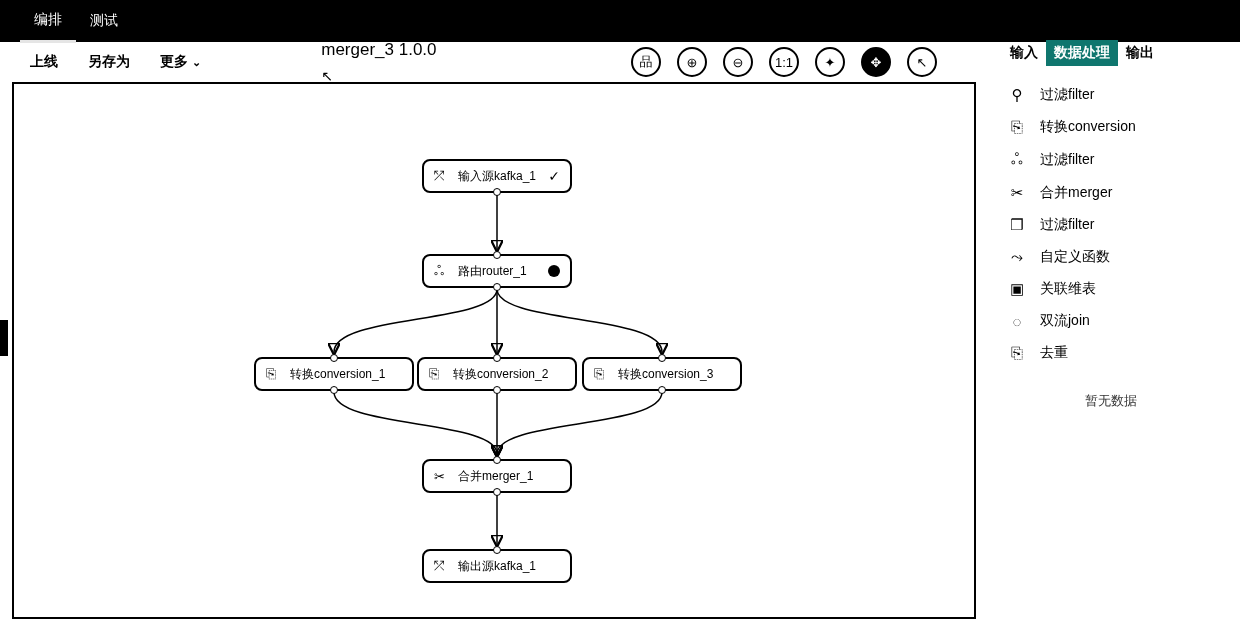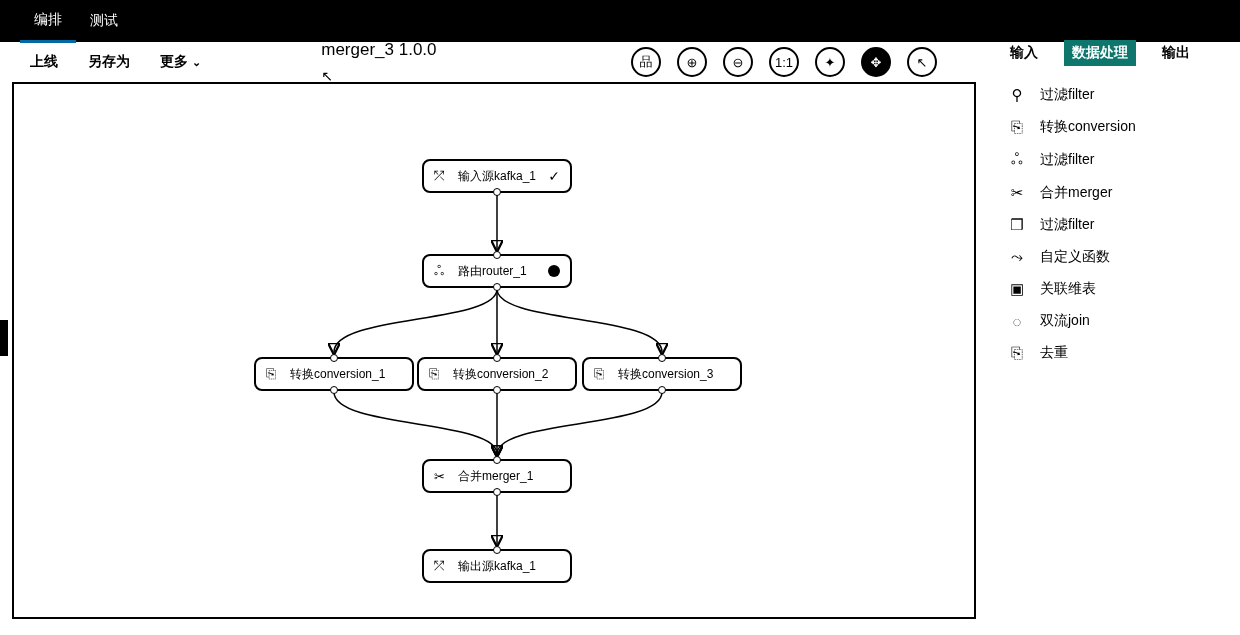--- a/index.html
+++ b/index.html
@@ -1,20 +1,20 @@
 <!DOCTYPE html>
 <html><head>
 <meta charset="utf-8">
 <style>
 * { box-sizing: border-box; margin: 0; padding: 0; }
 body { font-family: Arial, "Microsoft YaHei", sans-serif; font-size: 13px; width: 1240px; height: 635px; overflow: hidden; background: #fff; }
 
 .topbar { background: #000; height: 42px; display: flex; align-items: center; padding: 0 20px; }
 .topbar .tab { color: #fff; padding: 11px 14px; cursor: pointer; font-size: 14px; }
-.topbar .tab.active { border-bottom: 3px solid #0369a1; }
+.topbar .tab.active { border-bottom: 3px solid #e5e5e5; }
 
 .toolbar { display: flex; align-items: center; height: 40px; padding: 0 20px; gap: 10px; }
 .toolbar .btn { font-weight: bold; font-size: 14px; padding: 6px 10px; cursor: pointer; }
 .toolbar .btn .chev { font-size: 11px; margin-left: 4px; }
 .toolbar .title-block { margin-left: 100px; font-size: 17px; display: flex; align-items: flex-start; gap: 8px; flex-direction: column; }
 .toolbar .title-block .up { font-size: 14px; }
 .toolbar .spacer { flex: 1; }
 .toolbar .iconbtn { width: 30px; height: 30px; border: 2px solid #000; border-radius: 50%; display: flex; align-items: center; justify-content: center; font-size: 13px; cursor: pointer; margin: 0 3px; }
 .toolbar .iconbtn.solid { background: #000; color: #fff; }
 .toolbar .rightgap { width: 270px; }
@@ -29,21 +29,21 @@
 .node .status.dot { width: 12px; height: 12px; background: #000; border-radius: 50%; }
 .port { position: absolute; width: 8px; height: 8px; border: 1.5px solid #000; background: #fff; border-radius: 50%; left: 50%; transform: translateX(-50%); }
 .port.in { top: -5px; }
 .port.out { bottom: -5px; }
 
 svg.edges { position: absolute; left:0; top:0; width:100%; height:100%; pointer-events: none; }
 svg.edges path { stroke: #000; stroke-width: 1.5; fill: none; }
 .arrow { fill: #000; }
 
 .sidepanel { width: 258px; padding: 0 20px; }
-.sidetabs { display: flex; align-items: center; gap: 18px; margin-top: -42px; margin-bottom: 20px; }
+.sidetabs { display: flex; align-items: center; margin-top: -42px; margin-bottom: 20px; }
 .sidetabs .stab { font-weight: bold; font-size: 14px; cursor: pointer; padding: 4px 8px; }
 .sidetabs .stab.active { background: #0f766e; color: #fff; }
 
 .palette { display: flex; flex-direction: column; gap: 14px; padding-left: 6px; }
 .palette .pitem { display: flex; align-items: center; gap: 14px; cursor: pointer; font-size: 14px; }
 .palette .pitem .picon { width: 18px; text-align: center; font-size: 15px; }
 
 .udf-head { display: flex; justify-content: space-between; align-items: center; margin-top: 50px; font-weight: bold; font-size: 14px; }
 .udf-head .plus { font-size: 18px; cursor: pointer; }
 .udf-empty { text-align: center; color: #333; margin-top: 30px; font-size: 13px; }
@@ -192,14 +192,15 @@
       <div class="pitem">
           <span class="picon">◌</span>
           <span>双流join</span>
         </div>
       <div class="pitem">
           <span class="picon">⎘</span>
           <span>去重</span>
         </div>
     </div>
 
+    <div class="udf-empty">暂无数据</div>
   </div>
 </div>
 
 </body></html>

